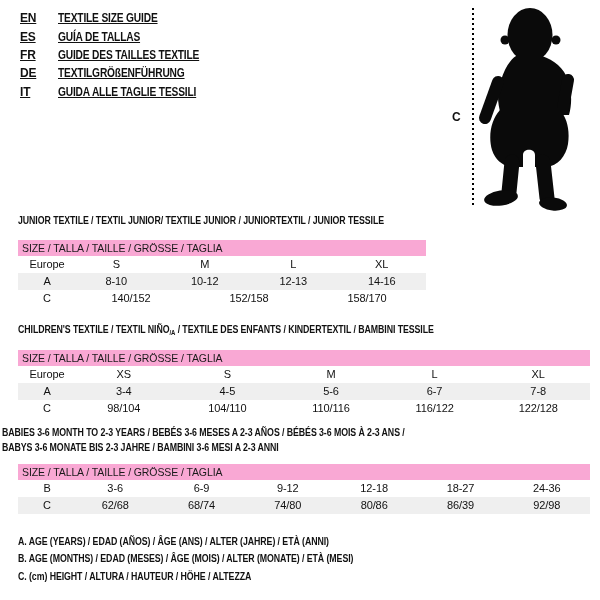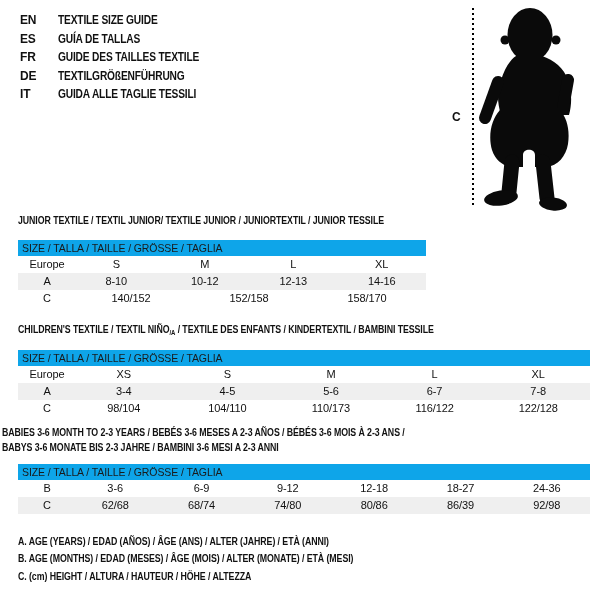--- a/index.html
+++ b/index.html
@@ -5,39 +5,39 @@
   html,body{margin:0;padding:0;}
   body{
     width:600px;height:600px;position:relative;background:#ffffff;
     font-family:"Liberation Sans",sans-serif;color:#111;
     -webkit-font-smoothing:antialiased;overflow:hidden;
   }
   .abs{position:absolute;}
 
   
   .lang-list{left:20px;top:9px;}
-  .lang-row{display:flex;align-items:flex-end;height:18.4px;}
+  .lang-row{display:flex;align-items:center;height:18.4px;text-decoration:underline;}
   .lang-code{width:38px;font-size:12px;font-weight:bold;letter-spacing:-.2px;}
   .lang-label{font-size:12px;font-weight:bold;white-space:nowrap;
     transform:scaleX(.85);transform-origin:left center;letter-spacing:-.2px;}
 
   
   .dotline{left:472px;top:8px;width:2px;height:198px;
     background:repeating-linear-gradient(to bottom,#000 0 2px,transparent 2px 5px);}
   .height-label{left:452px;top:110px;font-size:12px;font-weight:bold;}
 
   
   .cond{transform:scaleX(.8);transform-origin:left top;white-space:nowrap;}
 
   .tbl-title{font-size:11px;font-weight:bold;letter-spacing:-.1px;line-height:15px;}
   .tbl-title .sub{font-size:7.5px;vertical-align:-1.5px;}
 
   
   .stable{left:18px;}
-  .bar{height:16px;line-height:16px;background:#0ea5e9;font-size:10.5px;
+  .bar{height:16px;line-height:16px;background:#f9a8d4;font-size:10.5px;
     padding-left:4px;letter-spacing:-.1px;color:#1a1a1a;
     box-sizing:border-box;overflow:hidden;}
   .trow{display:flex;height:17px;line-height:17px;font-size:11px;letter-spacing:-.1px;}
   .trow.alt{background:#efefef;}
   .cell{flex:1;text-align:center;}
   .cell.label{flex:0 0 54px;text-align:center;padding-left:4px;box-sizing:border-box;}
 
   
   .legend{left:18px;top:533px;}
   .legend div{font-size:11px;font-weight:bold;line-height:17.4px;letter-spacing:-.1px;}
@@ -134,21 +134,21 @@
     <div class="cell">3-4</div>
     <div class="cell">4-5</div>
     <div class="cell">5-6</div>
     <div class="cell">6-7</div>
     <div class="cell">7-8</div>
   </div>
   <div class="trow">
     <div class="cell label">C</div>
     <div class="cell">98/104</div>
     <div class="cell">104/110</div>
-    <div class="cell">110/173</div>
+    <div class="cell">110/116</div>
     <div class="cell">116/122</div>
     <div class="cell">122/128</div>
   </div>
 </div>
 
 <div class="abs" style="left:2px;top:425px;">
   <div class="tbl-title cond">BABIES 3-6 MONTH TO 2-3 YEARS / BEBÉS 3-6 MESES A 2-3 AÑOS / BÉBÉS 3-6 MOIS À 2-3 ANS /</div>
   <div class="tbl-title cond">BABYS 3-6 MONATE BIS 2-3 JAHRE / BAMBINI 3-6 MESI A 2-3 ANNI</div>
 </div>
 <div class="abs stable" style="top:464px;width:572px;">

